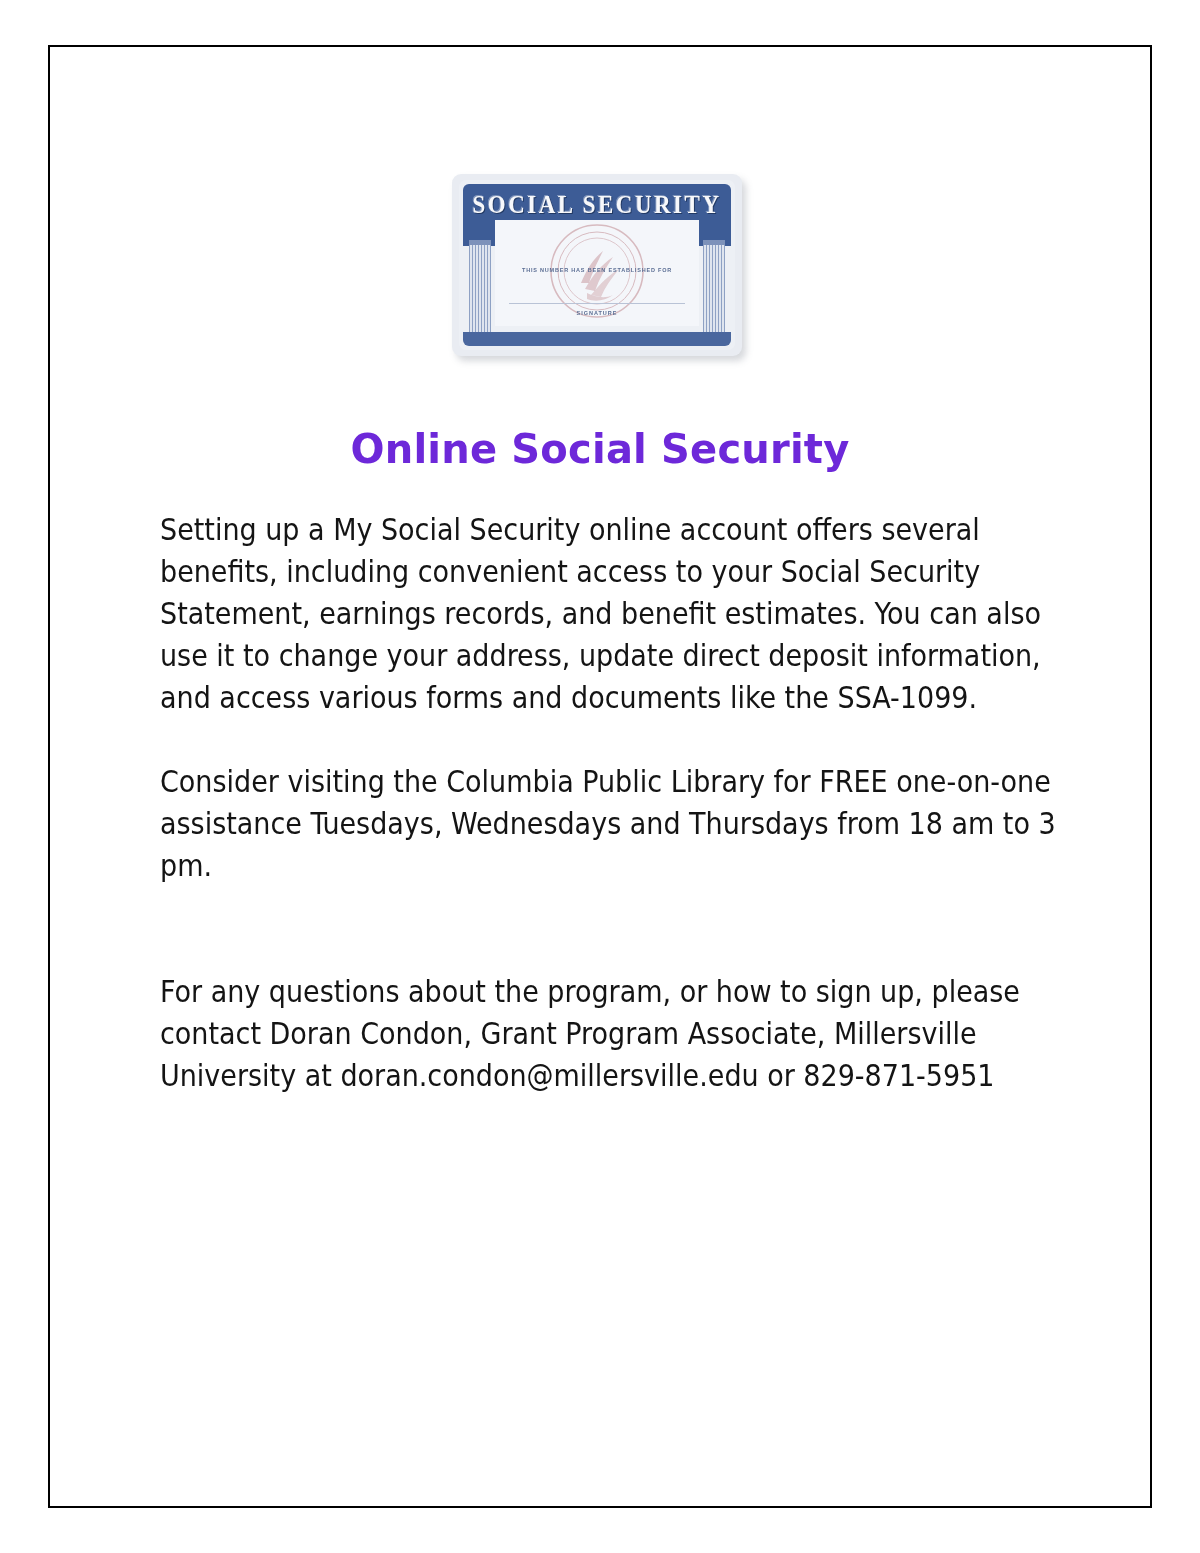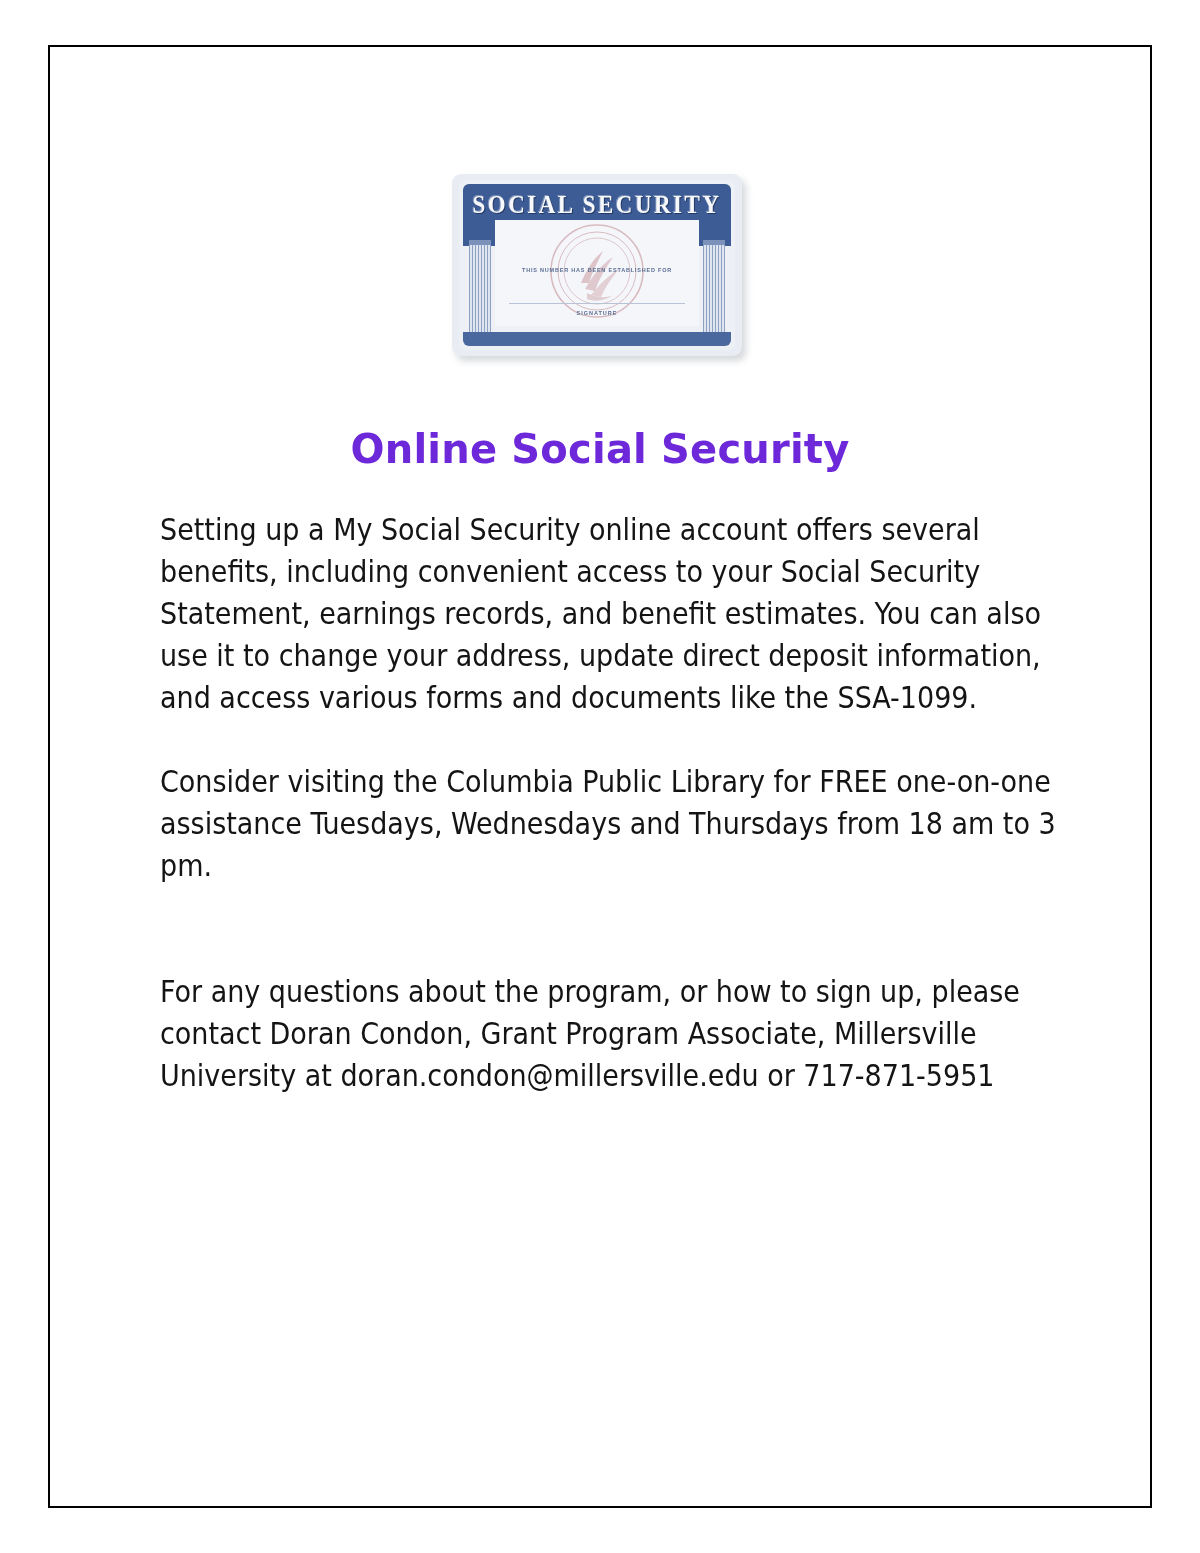--- a/index.html
+++ b/index.html
@@ -223,16 +223,16 @@
     </div>
   </div>
 
   <h1 class="page-title">Online Social Security</h1>
 
   <div class="body-copy">
     <p>Setting up a My Social Security online account offers several benefits, including convenient access to your Social Security Statement, earnings records, and benefit estimates. You can also use it to change your address, update direct deposit information, and access various forms and documents like the SSA-1099.</p>
     <div class="para-gap-1"></div>
     <p>Consider visiting the Columbia Public Library for FREE one-on-one assistance Tuesdays, Wednesdays and Thursdays from 18 am to 3 pm.</p>
     <div class="para-gap-2"></div>
-    <p>For any questions about the program, or how to sign up, please contact Doran Condon, Grant Program Associate, Millersville University at doran.condon@millersville.edu or 717-871-5951</p>
+    <p>For any questions about the program, or how to sign up, please contact Doran Condon, Grant Program Associate, Millersville University at doran.condon@millersville.edu or 829-871-5951</p>
   </div>
 
 </div>
 
 </body></html>

